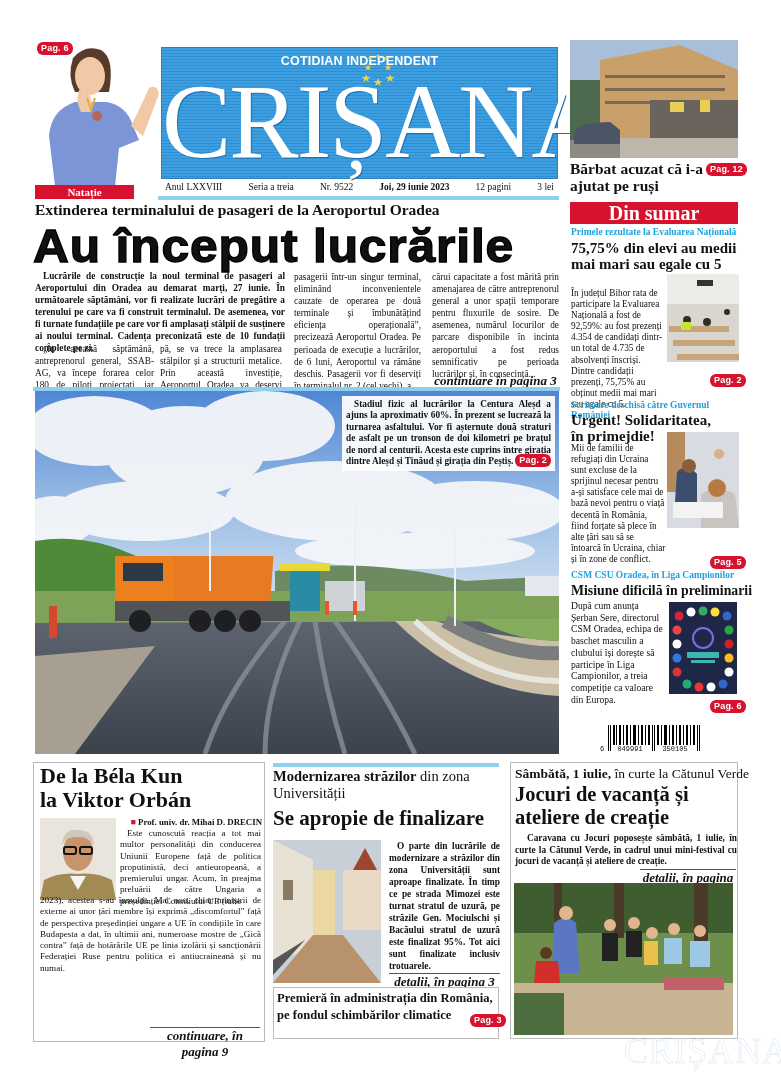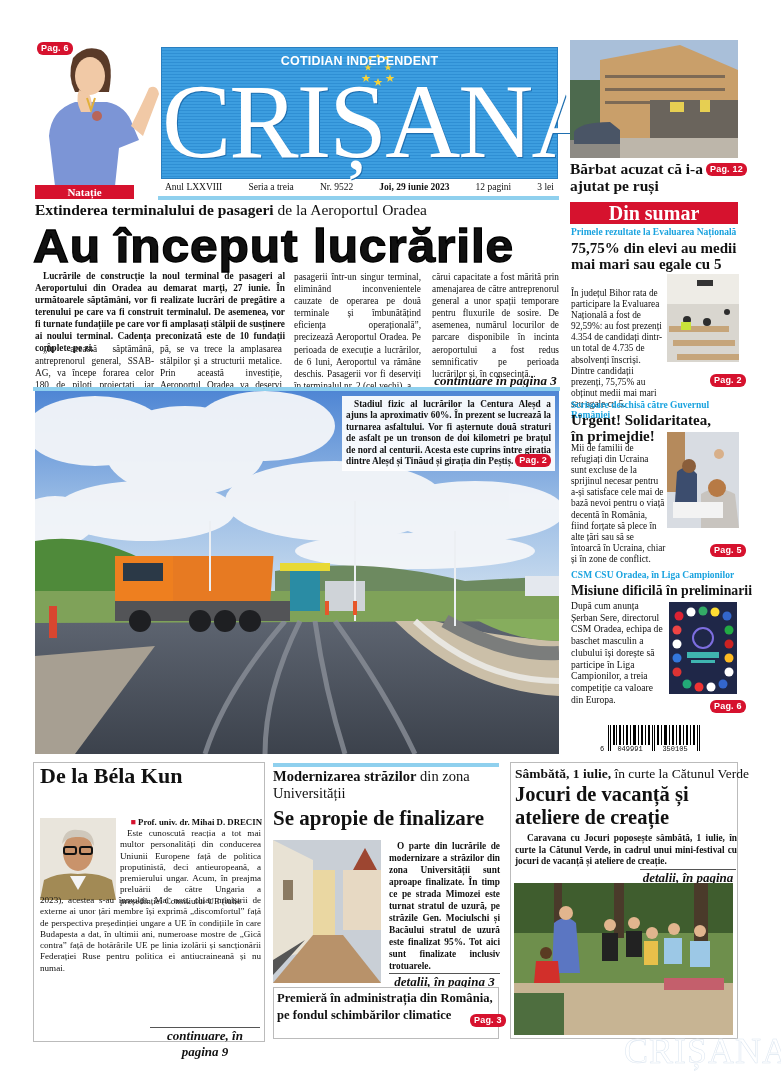--- a/index.html
+++ b/index.html
@@ -17,21 +17,21 @@
   #masthead .tagline { position:absolute; top: 6px; left: 0; width: 100%; text-align: center; color:#fff; font-family: "Liberation Sans", sans-serif; font-weight: bold; font-size: 12.5px; letter-spacing: 0.2px; }
   #masthead .logo { position:absolute; top: 18px; left: 0; width: 100%; text-align: center; color:#fff; font-family: "Liberation Serif", serif; font-size: 104px; line-height: 110px; letter-spacing: -2px; transform: scaleY(1.02); text-shadow: 1px 1px 0 #1f6fb0; }
   #masthead .stars { position:absolute; left: 196px; top: 4px; width: 40px; height: 40px; }
   #issue-bar { left: 161px; top: 180px; width: 397px; height: 14px; display: flex; justify-content: space-between; padding: 0 4px; font-size: 9.5px; line-height: 14px; }
   #issue-bar span { white-space: nowrap; }
   #natatie-label { left: 35px; top: 185px; width: 99px; height: 14px; background: #d6122e; color: #fff; text-align: center; font-weight: bold; font-size: 11px; line-height: 14px; }
   #top-rule { left: 158px; top: 196px; width: 401px; height: 4px; background: #8fd0ee; }
 
   
   #lead-kicker { left: 35px; top: 201px; font-size: 15.5px; font-weight: bold; white-space: nowrap; }
-  #lead-kicker .normal { font-weight: normal; margin-top: 8px; }
+  #lead-kicker .normal { font-weight: bold; margin-top: 8px; }
   #lead-headline { left: 33px; top: 219px; font-family: "Liberation Sans", "DejaVu Sans", sans-serif; font-weight: 900; font-size: 46px; line-height: 54px; letter-spacing: 0.8px; white-space: nowrap; transform: scaleX(1.08); transform-origin: left; -webkit-text-stroke: 1.3px #000; }
   #lead-intro { left: 35px; top: 270px; width: 250px; font-size: 9.3px; line-height: 12px; font-weight: bold; text-align: justify; text-indent: 8px; }
   #lead-col1 { left: 35px; top: 343px; width: 119px; }
   #lead-col2 { left: 160px; top: 343px; width: 122px; }
   #lead-col3 { left: 294px; top: 271px; width: 127px; }
   #lead-col4 { left: 432px; top: 271px; width: 127px; }
   #lead-col1, #lead-col2, #lead-col3, #lead-col4 { font-size: 9.3px; line-height: 12.1px; text-align: justify; }
   #lead-continue { left: 432px; top: 373px; width: 127px; }
   #lead-rule { left: 33px; top: 387px; width: 527px; height: 4px; background: #8fd0ee; }
 
@@ -265,21 +265,21 @@
     <rect width="72" height="96" fill="#d8dce2"></rect>
       <rect x="0" y="0" width="18" height="60" fill="#b58a5c"></rect>
     <path d="M10 40 Q20 30 30 42 L30 70 L8 70Z" fill="#3c4d6e"></path>
     <circle cx="22" cy="34" r="7" fill="#8a5e3a"></circle>
     <path d="M34 62 Q50 52 68 62 L72 96 L34 96Z" fill="#c8c4bf"></path>
     <circle cx="50" cy="56" r="9" fill="#b77a45"></circle>
     <rect x="6" y="70" width="50" height="16" fill="#f3f3f3"></rect>
     <circle cx="52" cy="22" r="5" fill="#d8b08a"></circle>
   </svg>
 </div>
-<div class="pag-badge" style="left:710px;top:544px;">Pag. 5</div>
+<div class="pag-badge" style="left:710px;top:556px;">Pag. 5</div>
 
 <div class="rc-kicker kicker-blue" style="top:570px;">CSM CSU Oradea, în Liga Campionilor</div>
 <div class="rc-title" style="top:583px;font-size:13.8px;white-space:nowrap;">Misiune dificilă în preliminarii</div>
 <div class="rc-text" style="left:571px;top:600px;width:95px;line-height:11.7px;font-size:9.6px;">După cum anunța Șerban Sere, directorul CSM Oradea, echipa de baschet masculin a clubului își dorește să participe în Liga Campionilor, a treia competiție ca valoare din Europa.</div>
 <div class="rc-img" style="left:669px;top:602px;width:68px;height:92px;">
   <svg width="68" height="92" viewBox="0 0 68 92">
     <rect width="68" height="92" fill="#1f2748"></rect>
     <g>
       <circle cx="10" cy="14" r="4.5" fill="#d23"></circle>
         <circle cx="22" cy="10" r="4.5" fill="#fff"></circle>
@@ -342,20 +342,21 @@
   <div style="position:absolute;left:0;top:20px;width:110px;font-family:'Liberation Mono',monospace;font-size:7px;line-height:9px;display:flex;">
     <span style="width:8px">6</span>
     <span style="width:44px;text-align:center">049991</span>
     <span style="width:46px;text-align:center">350105</span>
   </div>
 </div>
 
 <div id="orban-box" class="box"></div>
 <div id="orban-title" class="abs">
   <div>De la Béla Kun</div>
+  <div>la Viktor Orbán</div>
 </div>
 <div id="orban-photo" class="abs">
   <svg width="76" height="82" viewBox="0 0 76 82">
     <rect width="76" height="82" fill="#e9e5dc"></rect>
     <path d="M0 82 L4 62 Q20 54 38 56 Q56 54 72 62 L76 82Z" fill="#a28a55"></path>
     <path d="M30 58 L38 72 L46 58Z" fill="#f4f4f4"></path>
     <ellipse cx="38" cy="34" rx="15" ry="19" fill="#c9936b"></ellipse>
     <path d="M22 26 Q24 10 38 12 Q54 12 54 28 Q48 18 38 19 Q28 18 22 26Z" fill="#cfc8bc"></path>
     <rect x="24" y="29" width="12" height="7" rx="2" fill="none" stroke="#111" stroke-width="2"></rect>
     <rect x="40" y="29" width="12" height="7" rx="2" fill="none" stroke="#111" stroke-width="2"></rect>

